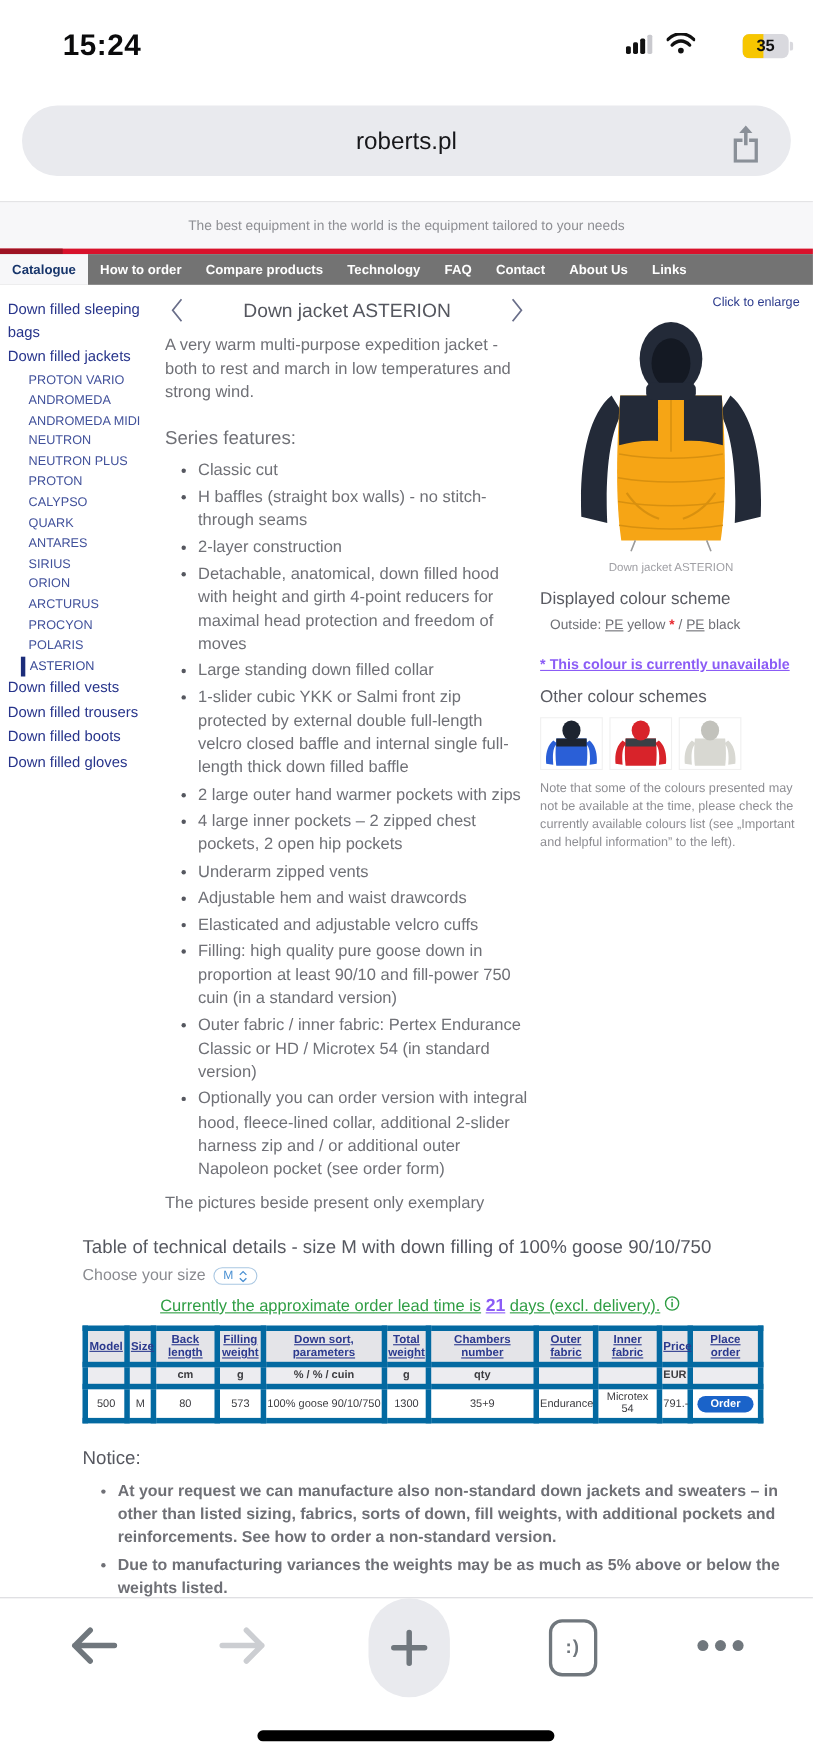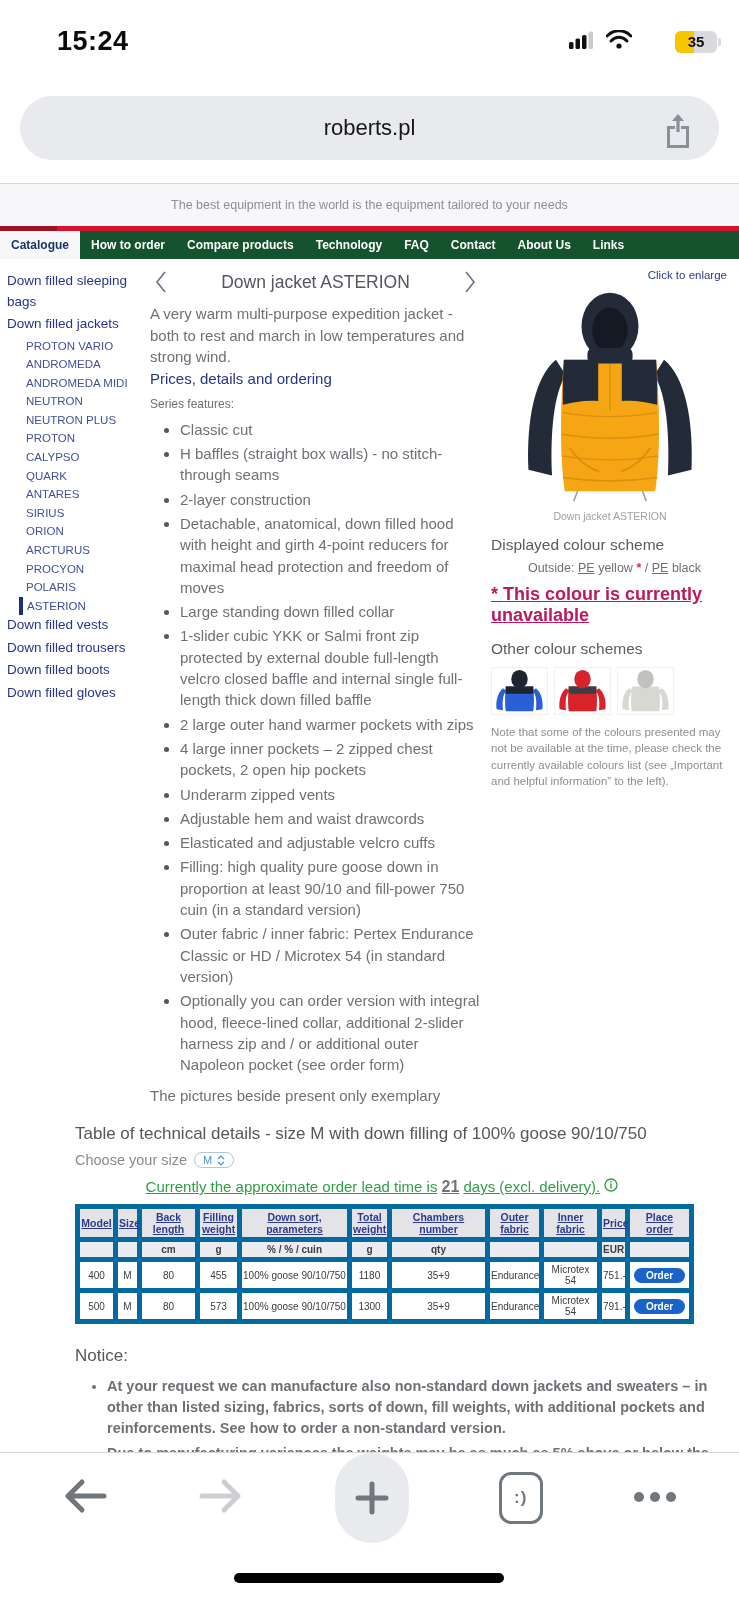--- a/index.html
+++ b/index.html
@@ -19,70 +19,70 @@
   .url-text { position:absolute; left:0; right:0; top:0; text-align:center; line-height:64px; font-size:22px; color:#17171a; }
   .share { position:absolute; right:26px; top:16px; }
   .chrome-divider { position:absolute; top:183px; left:0; width:739px; height:1px; background:#d9d9dc; }
 
   
   .tagline-band { position:absolute; top:184px; left:0; width:739px; height:42px; background:#f7f7f9; display:flex; align-items:center; justify-content:center; }
   .tagline { font-size:12.5px; color:#8e8f94; }
   .redline { position:absolute; top:226px; left:0; width:739px; height:5px; background:#d8122c; }
   .redline .dark { position:absolute; left:0; top:0; width:57px; height:5px; background:#9e1323; }
 
-  .nav { position:absolute; top:231px; left:0; width:739px; height:28px; background:#14532d; display:flex; }
+  .nav { position:absolute; top:231px; left:0; width:739px; height:28px; background:#737373; display:flex; }
   .nav-item { font-size:12px; font-weight:700; color:#fff; line-height:28px; padding:0 11px; white-space:nowrap; cursor:pointer; }
   .nav-item.active { background:#f7f7f9; color:#17356b; }
 
   
   .content { position:absolute; top:259px; left:0; width:739px; height:1193px; overflow:hidden; background:#fff; display:flex; }
 
   
   .sidebar { width:148px; padding:12px 0 0 7px; flex:none; }
   .cat { font-size:13.5px; color:#27348b; line-height:20.5px; margin-bottom:2px; cursor:pointer; }
   .subcat { font-size:11.5px; color:#41519b; line-height:18.6px; margin-left:19px; cursor:pointer; }
   .subcat.active { border-left:4px solid #1c2d7a; margin-left:12px; padding-left:4px; color:#3a4a96; }
 
   
   .maincol { width:337px; flex:none; padding:10px 4px 0 2px; color:#6f7076; }
   .title-row { display:flex; align-items:center; margin-bottom:8px; }
   .prod-title { flex:1; text-align:center; font-size:17.5px; color:#55575f; }
   .chev { width:22px; height:26px; flex:none; cursor:pointer; }
   .intro { font-size:15px; line-height:1.44; }
   .prices-link { font-size:15px; color:#283583; margin-top:2px; cursor:pointer; }
-  .series-label { font-size:12px; margin-top:10px; }
+  .series-label { font-size:17px; margin-top:21px; }
   ul.features { margin:8px 0 0 30px; }
   ul.features li { font-size:15px; line-height:1.42; margin-bottom:3px; color:#6f7076; }
   ul.features li::marker { color:#55575f; }
   .after-para { font-size:15px; line-height:1.44; margin-top:10px; }
   .info-heading { font-size:15px; margin-top:22px; }
   ul.info-list { margin:8px 0 0 30px; }
   ul.info-list li { font-size:15px; color:#6f7076; }
   .clickhere { font-size:12px; font-weight:700; color:#2c3a8e; cursor:pointer; }
 
   
   .rightcol { flex:1; padding:10px 10px 0 6px; }
   .enlarge { text-align:right; font-size:11.5px; color:#2b3a8c; padding-right:2px; cursor:pointer; }
   .prod-img-box { width:206px; height:224px; margin:2px auto 0 auto; }
   .img-caption { text-align:center; font-size:10.5px; color:#a0a0a5; margin-top:3px; }
   .scheme-h { font-size:15.5px; color:#5a5b62; margin-top:14px; }
-  .outside-line { font-size:12.5px; color:#6f7076; margin-top:7px; padding-left:9px;text-align:center; }
+  .outside-line { font-size:12.5px; color:#6f7076; margin-top:7px; padding-left:9px; }
   .outside-line .pe { text-decoration:underline; }
   .star { color:#e8262d; font-weight:700; }
-  .unavailable { font-size:18px; font-weight:700; color:#be185d; text-decoration:underline; margin-top:9px; cursor:pointer; }
+  .unavailable { font-size:13px; font-weight:700; color:#8b5cf6; text-decoration:underline; margin-top:21px; cursor:pointer; }
   .thumbs { display:flex; gap:6px; margin-top:9px; }
   .thumb { width:57px; height:48px; background:#fff; border:1px solid #f0f0f0; cursor:pointer; }
   .colour-note { font-size:11.5px; color:#8e8e93; line-height:1.42; margin-top:9px; }
   .tech-section { padding:0 0 0 75px; margin-top:16px; width:739px; }
   .tech-h { font-size:17px; color:#55575f; }
   .choose-row { font-size:14.5px; color:#8a8b90; margin-top:8px; display:flex; align-items:flex-end; gap:7px; }
   .select-pill { display:inline-flex; align-items:center; gap:5px; border:1px solid #a9c7e2; border-radius:11px; padding:1px 8px; color:#4a90d2; font-size:11px; background:#fff; cursor:pointer; }
   .leadtime { text-align:center; width:614px; font-size:15px; color:#2f9e44; margin-top:10px; }
   .leadtime .lt-text { text-decoration:underline; }
-  .leadtime b { font-size:16px; color:#737373; }
+  .leadtime b { font-size:16px; color:#8b5cf6; }
   table.tech-table { border-collapse:collapse; table-layout:fixed; width:614px; margin-top:8px; }
   table.tech-table th, table.tech-table td { border:5px solid #0369a1; font-size:10px; text-align:center; padding:2px 1px; color:#3c3c40; }
   table.tech-table th { background:#e4e4e8; font-size:10.5px; }
   table.tech-table th span { color:#2c3a8e; text-decoration:underline; font-weight:700; cursor:pointer; }
   tr.units td { background:#ececf0; font-weight:700; }
   .order-btn { background:#1a63c9; color:#fff; border:none; border-radius:9px; font-size:10px; font-weight:700; padding:2px 12px; cursor:pointer; }
 
   .notice { padding-left:75px; margin-top:22px; width:720px; color:#55575f; }
   .notice-h { font-size:17px; }
   ul.notice-list { margin:10px 0 0 32px;font-weight:bold; }
@@ -189,21 +189,20 @@
           </svg>
       </span>
       <span class="prod-title">Down jacket ASTERION</span>
       <span class="chev">
         <svg width="22" height="26" viewBox="0 0 22 26">
             <path d="M7 3 L15 13 L7 23" stroke="#6a6f8a" stroke-width="1.6" fill="none"></path>
           </svg>
       </span>
     </div>
     <div class="intro">A very warm multi-purpose expedition jacket - both to rest and march in low temperatures and strong wind.</div>
-    <div class="prices-link">Prices, details and ordering</div>
     <div class="series-label">Series features:</div>
     <ul class="features">
       <li>Classic cut</li>
       <li>H baffles (straight box walls) - no stitch-through seams</li>
       <li>2-layer construction</li>
       <li>Detachable, anatomical, down filled hood with height and girth 4-point reducers for maximal head protection and freedom of moves</li>
       <li>Large standing down filled collar</li>
       <li>1-slider cubic YKK or Salmi front zip protected by external double full-length velcro closed baffle and internal single full-length thick down filled baffle</li>
       <li>2 large outer hand warmer pockets with zips</li>
       <li>4 large inner pockets – 2 zipped chest pockets, 2 open hip pockets</li>
@@ -369,33 +368,20 @@
             <td>g</td>
             <td>% / % / cuin</td>
             <td>g</td>
             <td>qty</td>
             <td></td>
             <td></td>
             <td>EUR</td>
             <td></td>
       </tr>
       <tr>
-        <td>400</td>
-            <td>M</td>
-            <td>80</td>
-            <td>455</td>
-            <td>100% goose 90/10/750</td>
-            <td>1180</td>
-            <td>35+9</td>
-            <td>Endurance</td>
-            <td>Microtex 54</td>
-            <td>751.-</td>
-        <td><button class="order-btn">Order</button></td>
-      </tr>
-      <tr>
         <td>500</td>
             <td>M</td>
             <td>80</td>
             <td>573</td>
             <td>100% goose 90/10/750</td>
             <td>1300</td>
             <td>35+9</td>
             <td>Endurance</td>
             <td>Microtex 54</td>
             <td>791.-</td>

